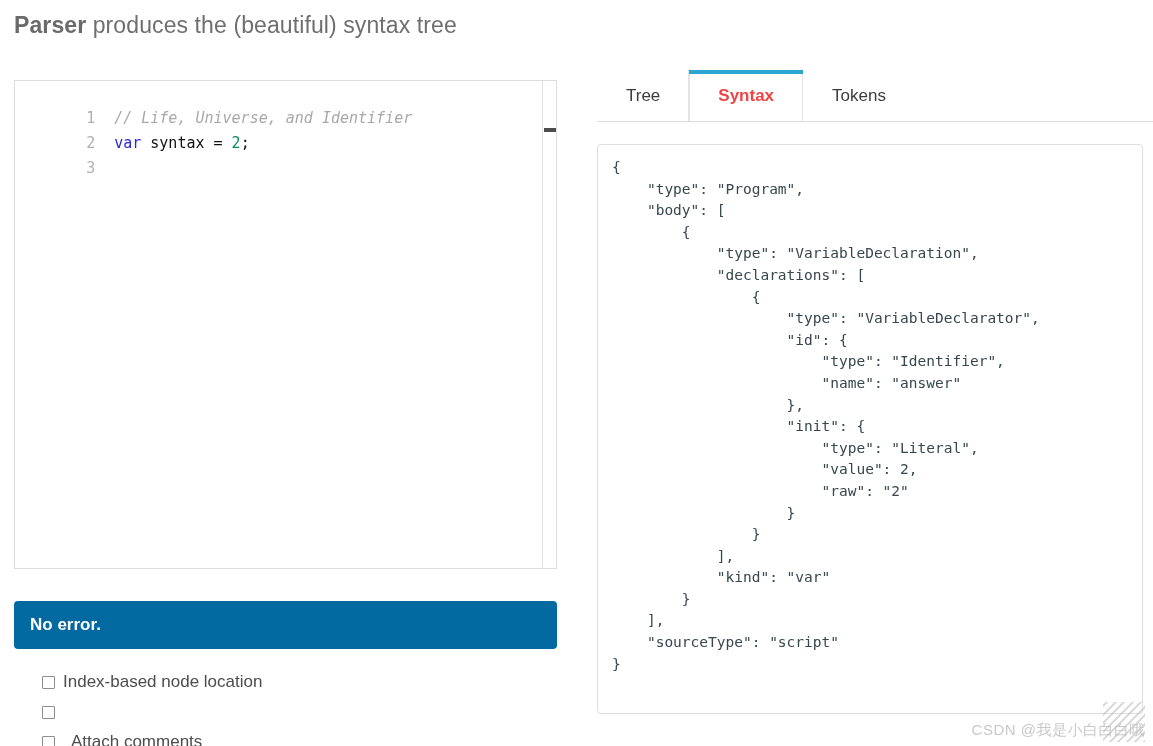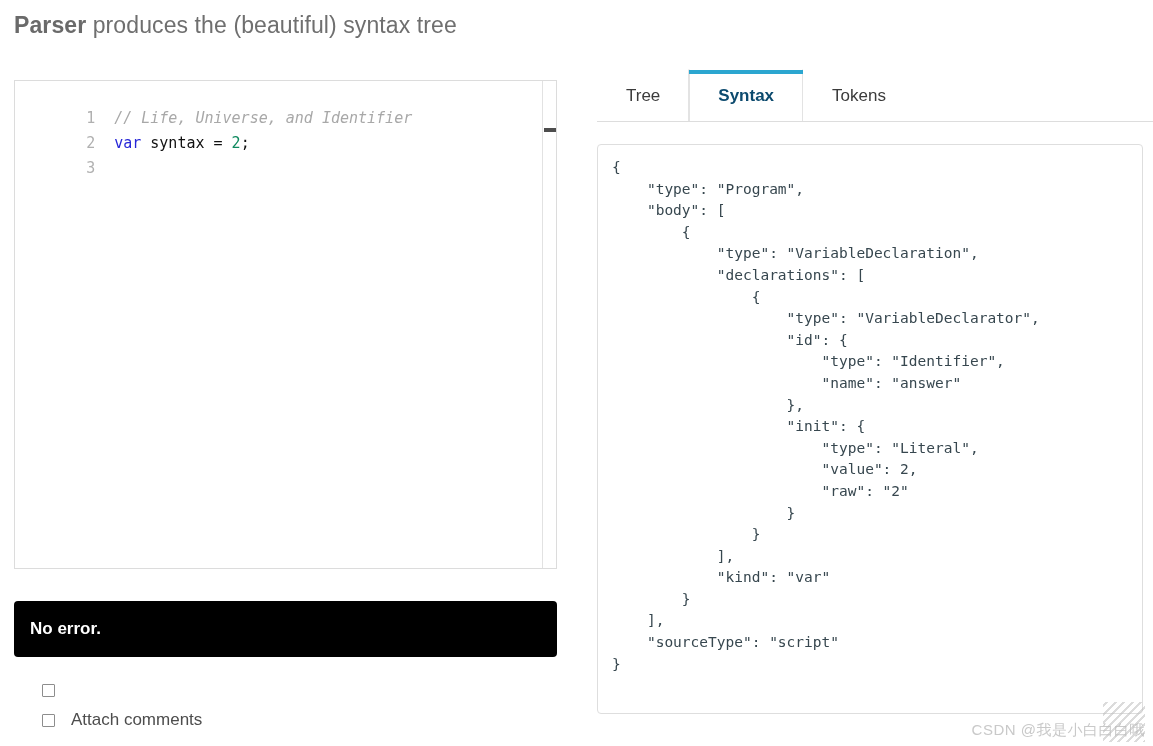--- a/index.html
+++ b/index.html
@@ -106,23 +106,23 @@
     left: 529px;
     width: 13px;
     height: 4px;
     background: #4d4d4d;
   }
 
   
   #status-banner {
     margin-top: 32px;
     width: 543px;
-    height: 56px;
+    height: 48px;
     border-radius: 4px;
-    background: #000000;
+    background: #0369a1;
     color: #ffffff;
     font-size: 17px;
     font-weight: bold;
     display: flex;
     align-items: center;
     padding-left: 16px;
     box-sizing: border-box;
   }
 
   
@@ -173,21 +173,21 @@
     color: #3b3b3b;
     box-sizing: border-box;
     background: #ffffff;
     border: 1px solid transparent;
     border-bottom: none;
     white-space: nowrap;
   }
   .tab.first { border-right: 1px solid #e3e3e3; }
   .tab.active {
     font-weight: bold;
-    color: #0c4a6e;
+    color: #ef4444;
     border-left: 1px solid #e3e3e3;
     border-right: 1px solid #e3e3e3;
   }
   .tab.active::before {
     content: "";
     position: absolute;
     left: -1px;
     right: -1px;
     top: 0;
     height: 4px;
@@ -267,20 +267,24 @@
     <div id="editor-rule-1"></div>
     <div id="editor-scroll-track"></div>
     <div id="editor-scroll-thumb"></div>
   </div>
 
   <div id="status-banner">
     <span>No error.</span>
   </div>
 
   <div id="options">
+    <div class="option-row">
+      <span class="cbox"></span>
+      <span class="opt-label">Index-based node location</span>
+    </div>
     <div class="option-row">
       <span class="cbox"></span>
     </div>
     <div class="option-row indented">
       <span class="cbox"></span>
       <span class="opt-label">Attach comments</span>
     </div>
   </div>
 </div>
 

